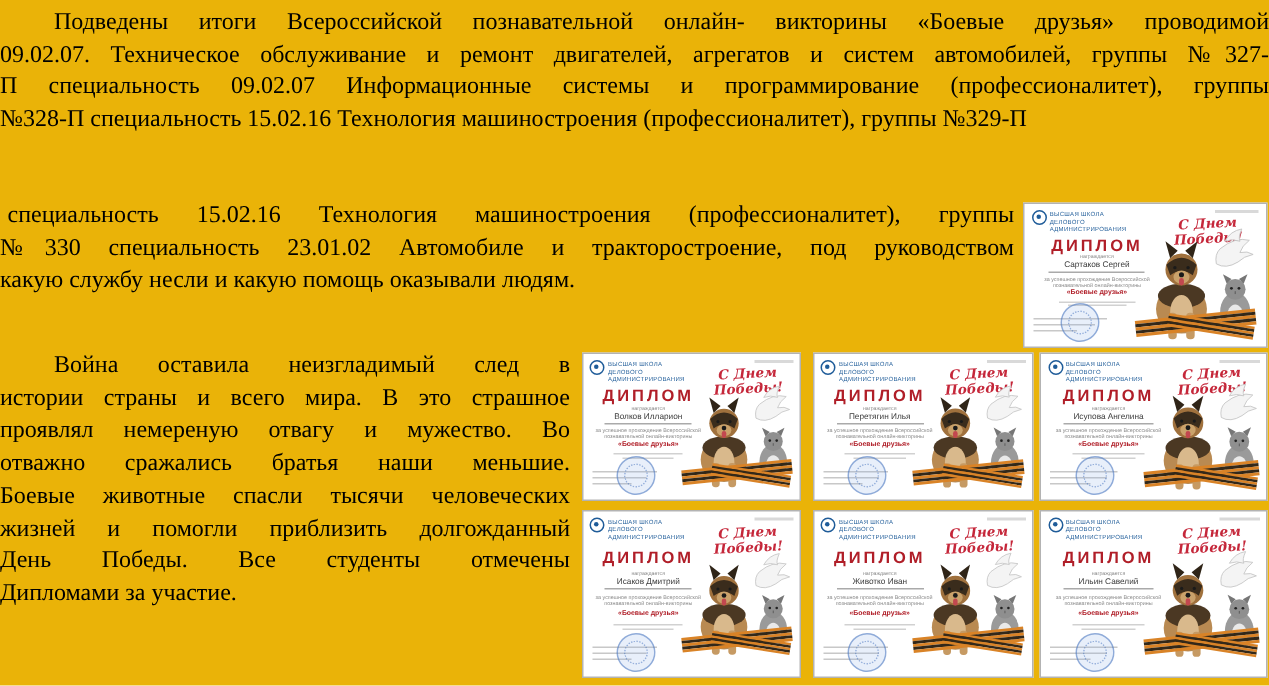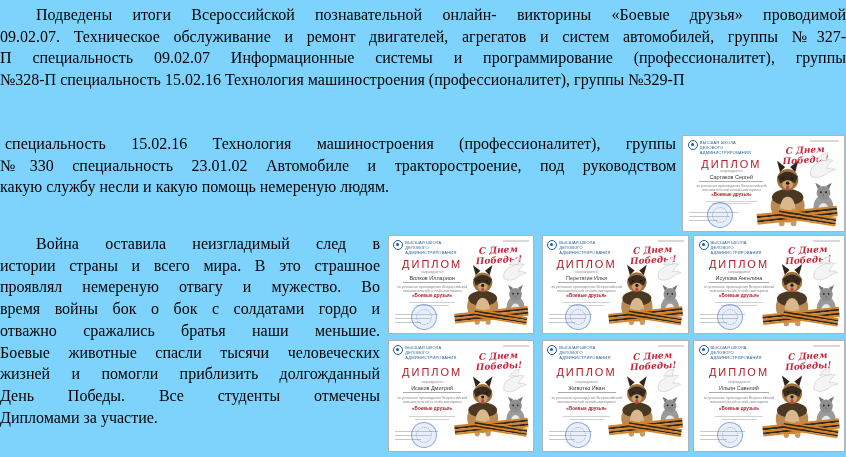--- a/index.html
+++ b/index.html
@@ -1,16 +1,16 @@
 <!DOCTYPE html>
 <html lang="ru"><head>
 <meta charset="utf-8">
 <style>
   html,body{margin:0;padding:0;background:#fff;}
-  .page{position:relative;width:846px;height:457px;background:#7dd3fc;overflow:hidden;
+  .page{position:relative;width:846px;height:457px;background:#eab308;overflow:hidden;
         font-family:"Liberation Serif","DejaVu Serif",serif;color:#000;}
 
   
   .tb{position:absolute;font-size:16px;line-height:21.5px;}
   .tline{text-align:justify;text-align-last:justify;white-space:nowrap;}
   .tline.last{text-align-last:left;}
   .tline.indent{text-indent:36px;}
   .b1{left:0;top:4px;width:846px;}
   .b2{left:0;top:133px;width:676px;}
   .b2 .tline:first-child{text-indent:5px;}
@@ -31,21 +31,21 @@
   .c-logo{width:8px;height:8px;border:1.2px solid #1f5c99;border-radius:50%;flex:0 0 auto;
           position:relative;}
   .c-logo::after{content:"";position:absolute;left:2px;top:2px;width:3px;height:3px;
           background:#1f5c99;border-radius:50%;}
   .c-orgtext{font-size:4px;line-height:5px;color:#1f5c99;letter-spacing:.2px;}
   .c-cornerbar{position:absolute;right:3%;top:4%;width:18%;height:2px;background:#c9c9c9;opacity:.7;}
   .c-greet{position:absolute;right:2%;top:9%;width:44%;text-align:center;
            font-family:"DejaVu Serif",serif;font-style:italic;font-weight:bold;
            font-size:9px;color:#c5273a;transform:rotate(-3deg);}
   .c-title{position:absolute;left:5%;top:23%;width:50%;text-align:center;
-           font-size:11px;font-weight:normal;letter-spacing:2px;color:#b01e28;}
+           font-size:11px;font-weight:bold;letter-spacing:2px;color:#b01e28;}
   .c-sub{position:absolute;left:5%;top:35%;width:50%;text-align:center;
          font-size:3.5px;color:#8a8a8a;}
   .c-name{position:absolute;left:10%;top:40%;width:40%;text-align:center;
           font-size:5.5px;color:#3a3a3a;border-bottom:1px solid #aaa;padding-bottom:1px;}
   .c-award{position:absolute;left:5%;top:50%;width:50%;text-align:center;
            font-size:3.6px;line-height:4.4px;color:#8a8a8a;}
   .c-quiz{position:absolute;left:5%;top:59%;width:50%;text-align:center;
           font-size:4.6px;font-weight:bold;color:#b01e28;}
   .c-micro{position:absolute;left:14%;width:32%;height:1px;background:#bdbdbd;opacity:.7;}
   .c-micro.m1{top:68%;}
@@ -69,28 +69,27 @@
   <div class="tb b1">
       <div class="tline indent">Подведены итоги Всероссийской познавательной онлайн- викторины «Боевые друзья» проводимой</div>
       <div class="tline">09.02.07. Техническое обслуживание и ремонт двигателей, агрегатов и систем автомобилей, группы №327-</div>
       <div class="tline">П специальность 09.02.07 Информационные системы и программирование (профессионалитет), группы</div>
       <div class="tline last">№328-П специальность 15.02.16 Технология машиностроения (профессионалитет), группы №329-П</div>
     </div>
 
   <div class="tb b2">
       <div class="tline">специальность 15.02.16 Технология машиностроения (профессионалитет), группы</div>
       <div class="tline">№330 специальность 23.01.02 Автомобиле и тракторостроение, под руководством</div>
-      <div class="tline last">какую службу несли и какую помощь немереную людям.</div>
+      <div class="tline last">какую службу несли и какую помощь оказывали людям.</div>
     </div>
 
   <div class="tb b3">
       <div class="tline indent">Война оставила неизгладимый след в</div>
       <div class="tline">истории страны и всего мира. В это страшное</div>
       <div class="tline">проявлял немереную отвагу и мужество. Во</div>
-      <div class="tline">время войны бок о бок с солдатами гордо и</div>
       <div class="tline">отважно сражались братья наши меньшие.</div>
       <div class="tline">Боевые животные спасли тысячи человеческих</div>
       <div class="tline">жизней и помогли приблизить долгожданный</div>
       <div class="tline">День Победы. Все студенты отмечены</div>
       <div class="tline last">Дипломами за участие.</div>
     </div>
 
   <div id="cards-host">
       <div class="card cardpos0">
     <div class="c-org">

